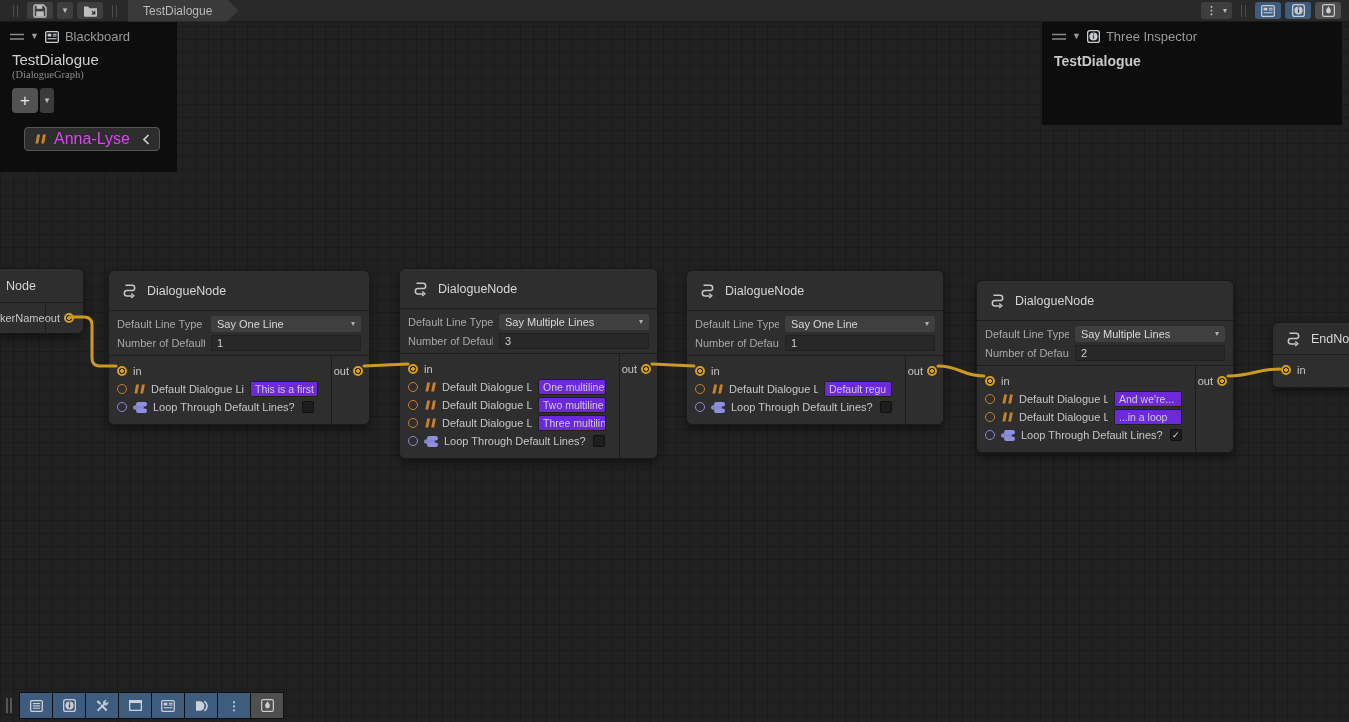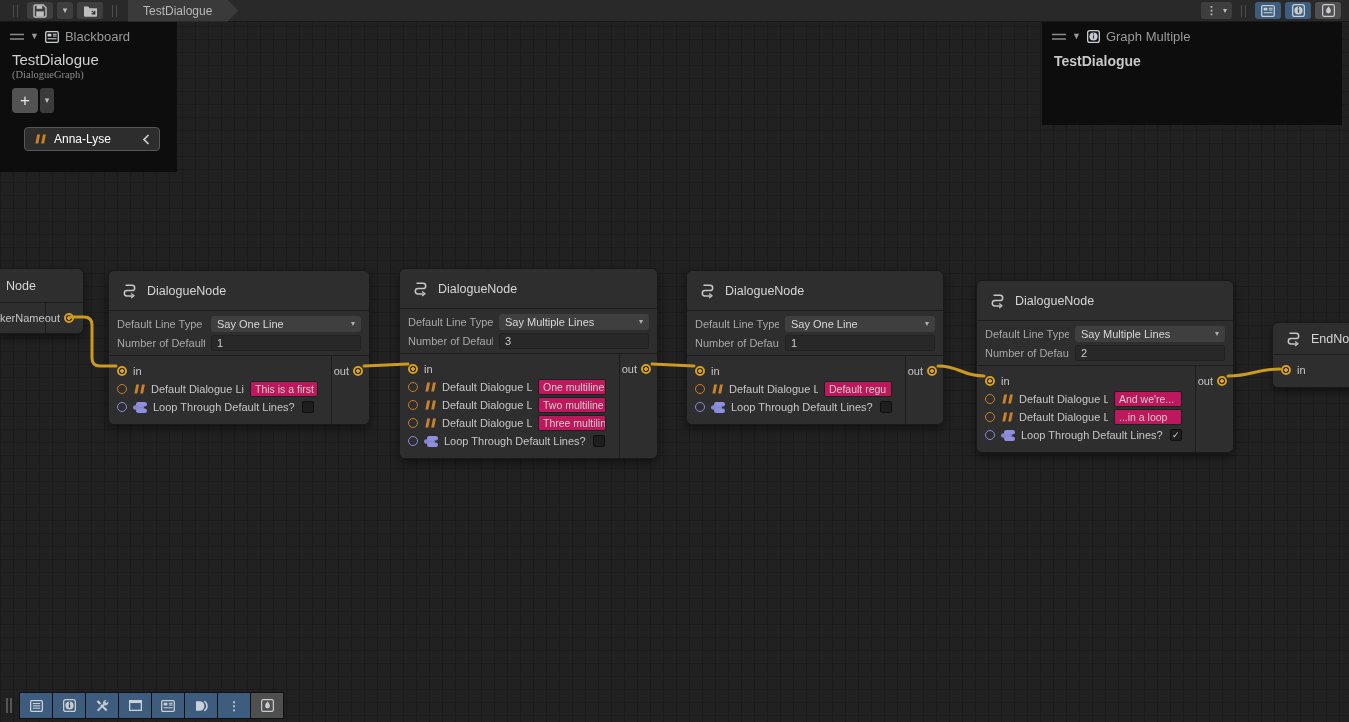--- a/index.html
+++ b/index.html
@@ -78,21 +78,21 @@
   .ports-right { width:38px; border-left:1px solid #1d1d1d; padding:6px 0 8px; flex:none; }
   .port-row { display:flex; align-items:center; gap:6px; height:18px; padding:0 8px; font-size:11px; color:#c6c6c6; white-space:nowrap; }
   .port-row.out { justify-content:flex-end; gap:4px; padding:0 6px 0 0; }
   .port { width:10px; height:10px; border-radius:50%; flex:none; }
   .port.flow { border:2px solid #d7a021; background:radial-gradient(circle,#d7a021 0 1.6px,#222 1.7px); }
   .port.string { border:1.5px solid #c87e2c; background:transparent; }
   .port.bool { border:1.5px solid #8a8adf; background:transparent; }
   .port-label { overflow:hidden; }
   .valuefield {
     width:68px; height:16px; margin-left:auto; margin-right:5px; flex:none;
-    background:#be185d; border:1px solid #1f1f1f; border-radius:2px;
+    background:#6d28d9; border:1px solid #1f1f1f; border-radius:2px;
     font-size:10.5px; color:#cdcdcd; display:flex; align-items:center; padding:0 4px;
     white-space:nowrap; overflow:hidden;
   }
   .checkbox {
     width:12px; height:12px; background:#1e1e1e; border:1px solid #0f0f0f; border-radius:2px; flex:none;
     display:flex; align-items:center; justify-content:center; color:#ddd; font-size:9px; line-height:1; margin-left:1px;
   }
   
   .mini-header { height:34px; display:flex; align-items:center; gap:6px; padding:0 8px; border-bottom:1px solid #1d1d1d; font-size:12.5px; color:#d6d6d6; white-space:nowrap; overflow:hidden; }
   .mini-body { display:flex; height:30px; align-items:stretch; }
@@ -109,21 +109,21 @@
   .bb-name { font-size:15px; color:#d0d0d0; padding:3px 12px 0; }
   .bb-type { font-size:10.5px; color:#8c8c8c; padding:1px 12px 4px;font-family:Liberation Serif, serif; }
   .bb-addrow { display:flex; padding:4px 12px; align-items:center; }
   .bb-add { width:26px; height:25px; background:#525252; color:#e8e8e8; font-size:17px; line-height:1; border:none; border-radius:4px; display:flex; align-items:center; justify-content:center; }
   .bb-add-caret { width:14px; height:25px; background:#3b3b3b; border:none; border-radius:3px; margin-left:2px; display:flex; align-items:center; justify-content:center; }
   .bb-pill {
     margin:10px 0 0 24px; width:136px; height:24px;
     border:1px solid #565656; border-radius:4px; background:#2d2d2d;
     display:flex; align-items:center; gap:8px; padding:0 9px;
   }
-  .bb-pill-name { font-size:12px; color:#ffffff; flex:1; }
+  .bb-pill-name { font-size:16px; color:#d946ef; flex:1; }
   .gi-selection { font-size:14px; font-weight:bold; color:#c8c8c8; padding:5px 12px; }
 
   
   .bottombar { position:absolute; left:6px; bottom:3px; display:flex; align-items:center; gap:7px; z-index:25; }
   .bdrag { width:6px; height:15px; border-left:2px solid #555; border-right:2px solid #555; }
   .bbar-buttons { display:flex; background:#101010; padding:1px; gap:1px; }
   .bbtn { width:32px; height:25px; display:flex; align-items:center; justify-content:center; border:none; cursor:default; }
   .bbtn.active-blue { background:#3d5c7e; }
   .bbtn.active-gray { background:#4f4f4f; }
 
@@ -570,21 +570,21 @@
           <span class="glyph" style="font-size:9px;color:#999">▼</span>
         </span>
       <span class="icon">
           <svg width="13" height="13" viewBox="0 0 13 13">
             <rect x="0.65" y="0.65" width="11.7" height="11.7" rx="2.2" fill="none" stroke="#c9cdd2" stroke-width="1.3"></rect>
             <circle cx="6.5" cy="6.5" r="4.1" fill="#c9cdd2"></circle>
             <rect x="5.85" y="5.3" width="1.3" height="3.4" fill="#35414d"></rect>
             <rect x="5.85" y="3.2" width="1.3" height="1.3" fill="#35414d"></rect>
           </svg>
         </span>
-      <span class="panel-title">Graph Multiple</span>
+      <span class="panel-title">Three Inspector</span>
     </div>
     <div class="gi-selection">TestDialogue</div>
   </div>
 
   <div class="bottombar">
     <span class="bdrag"></span>
     <div class="bbar-buttons" id="bottom-buttons">
         <button class="bbtn active-blue">
           <span class="icon">
             <svg width="13" height="12" viewBox="0 0 13 12">

